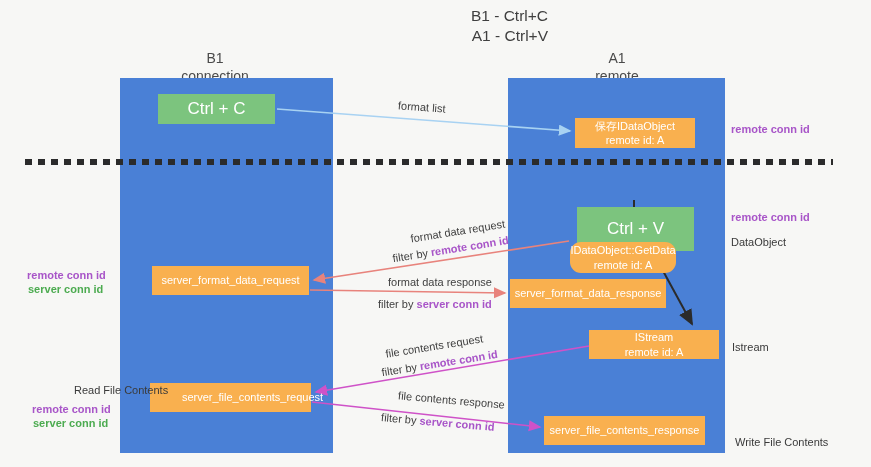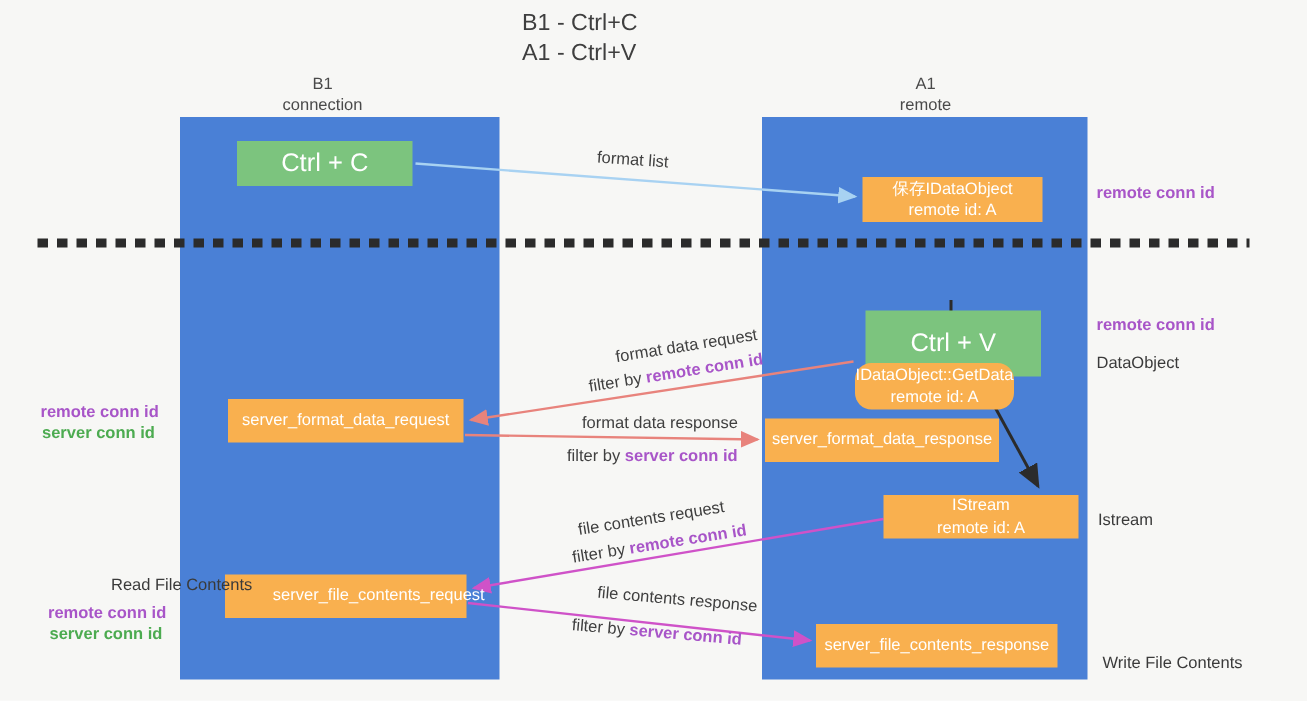--- a/index.html
+++ b/index.html
@@ -1,20 +1,20 @@
 <!DOCTYPE html>
 <html><head>
 <meta charset="utf-8">
 <style>
   html,body{margin:0;padding:0;}
   .canvas{position:relative;width:871px;height:467px;background:#f7f7f5;
           font-family:"Liberation Sans",sans-serif;overflow:hidden;}
-  .title{position:absolute;left:348px;top:6px;width:200px;text-align:left;
+  .title{position:absolute;left:348px;top:6px;width:200px;text-align:right;
          color:#3f3f3f;font-size:15.5px;line-height:1.3;}
-  .colhdr{position:absolute;text-align:center;color:#4a4a4a;font-size:11px;line-height:1.25;}
+  .colhdr{position:absolute;text-align:center;color:#4a4a4a;font-size:14px;line-height:1.25;}
   .panel{position:absolute;top:78px;height:375px;background:#4a80d6;}
   .node{position:absolute;display:flex;flex-direction:column;align-items:center;
         justify-content:center;color:#fff;text-align:center;box-sizing:border-box;}
   .green{background:#7cc47e;font-size:17px;}
   .orange{background:#f9b04f;font-size:11px;line-height:1.3;}
   .flabel{position:absolute;font-size:11px;color:#3f3f3f;white-space:nowrap;}
   .sidelabel{position:absolute;font-size:11px;white-space:nowrap;}
   .purple{color:#a855c8;font-weight:bold;}
   .greenlbl{color:#4cab50;font-weight:bold;}
   .blk{color:#3a3a3a;}

